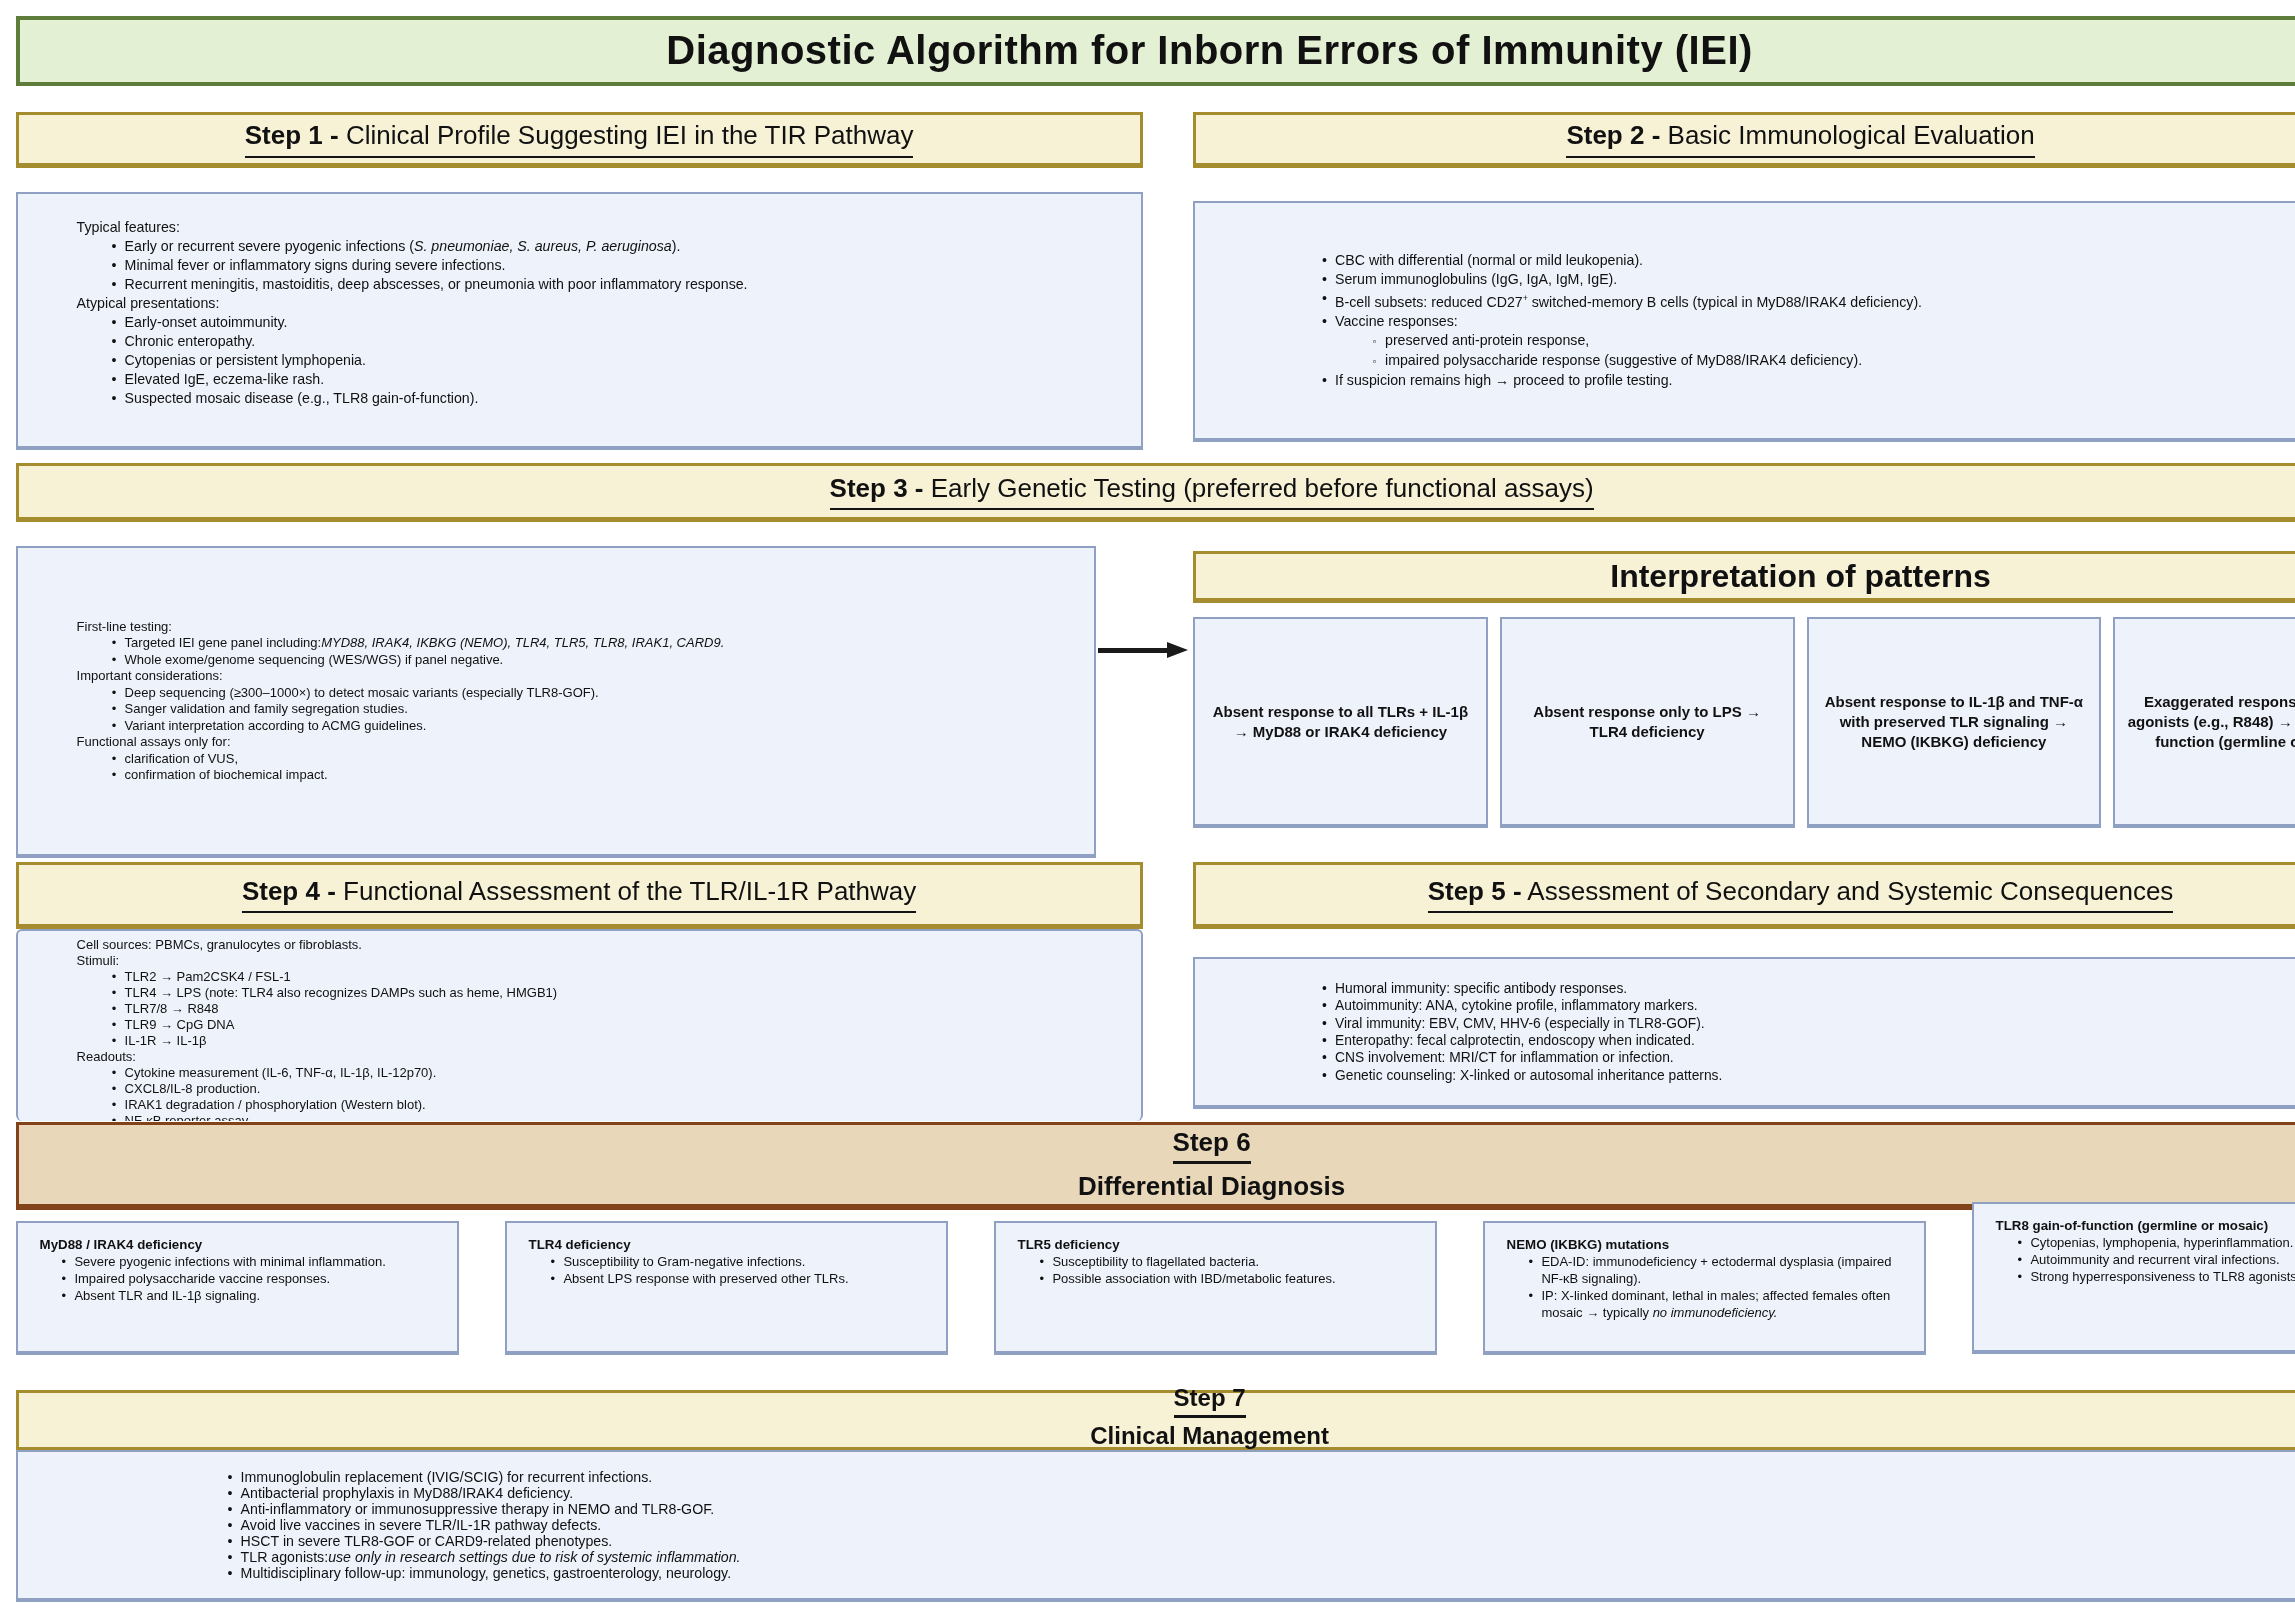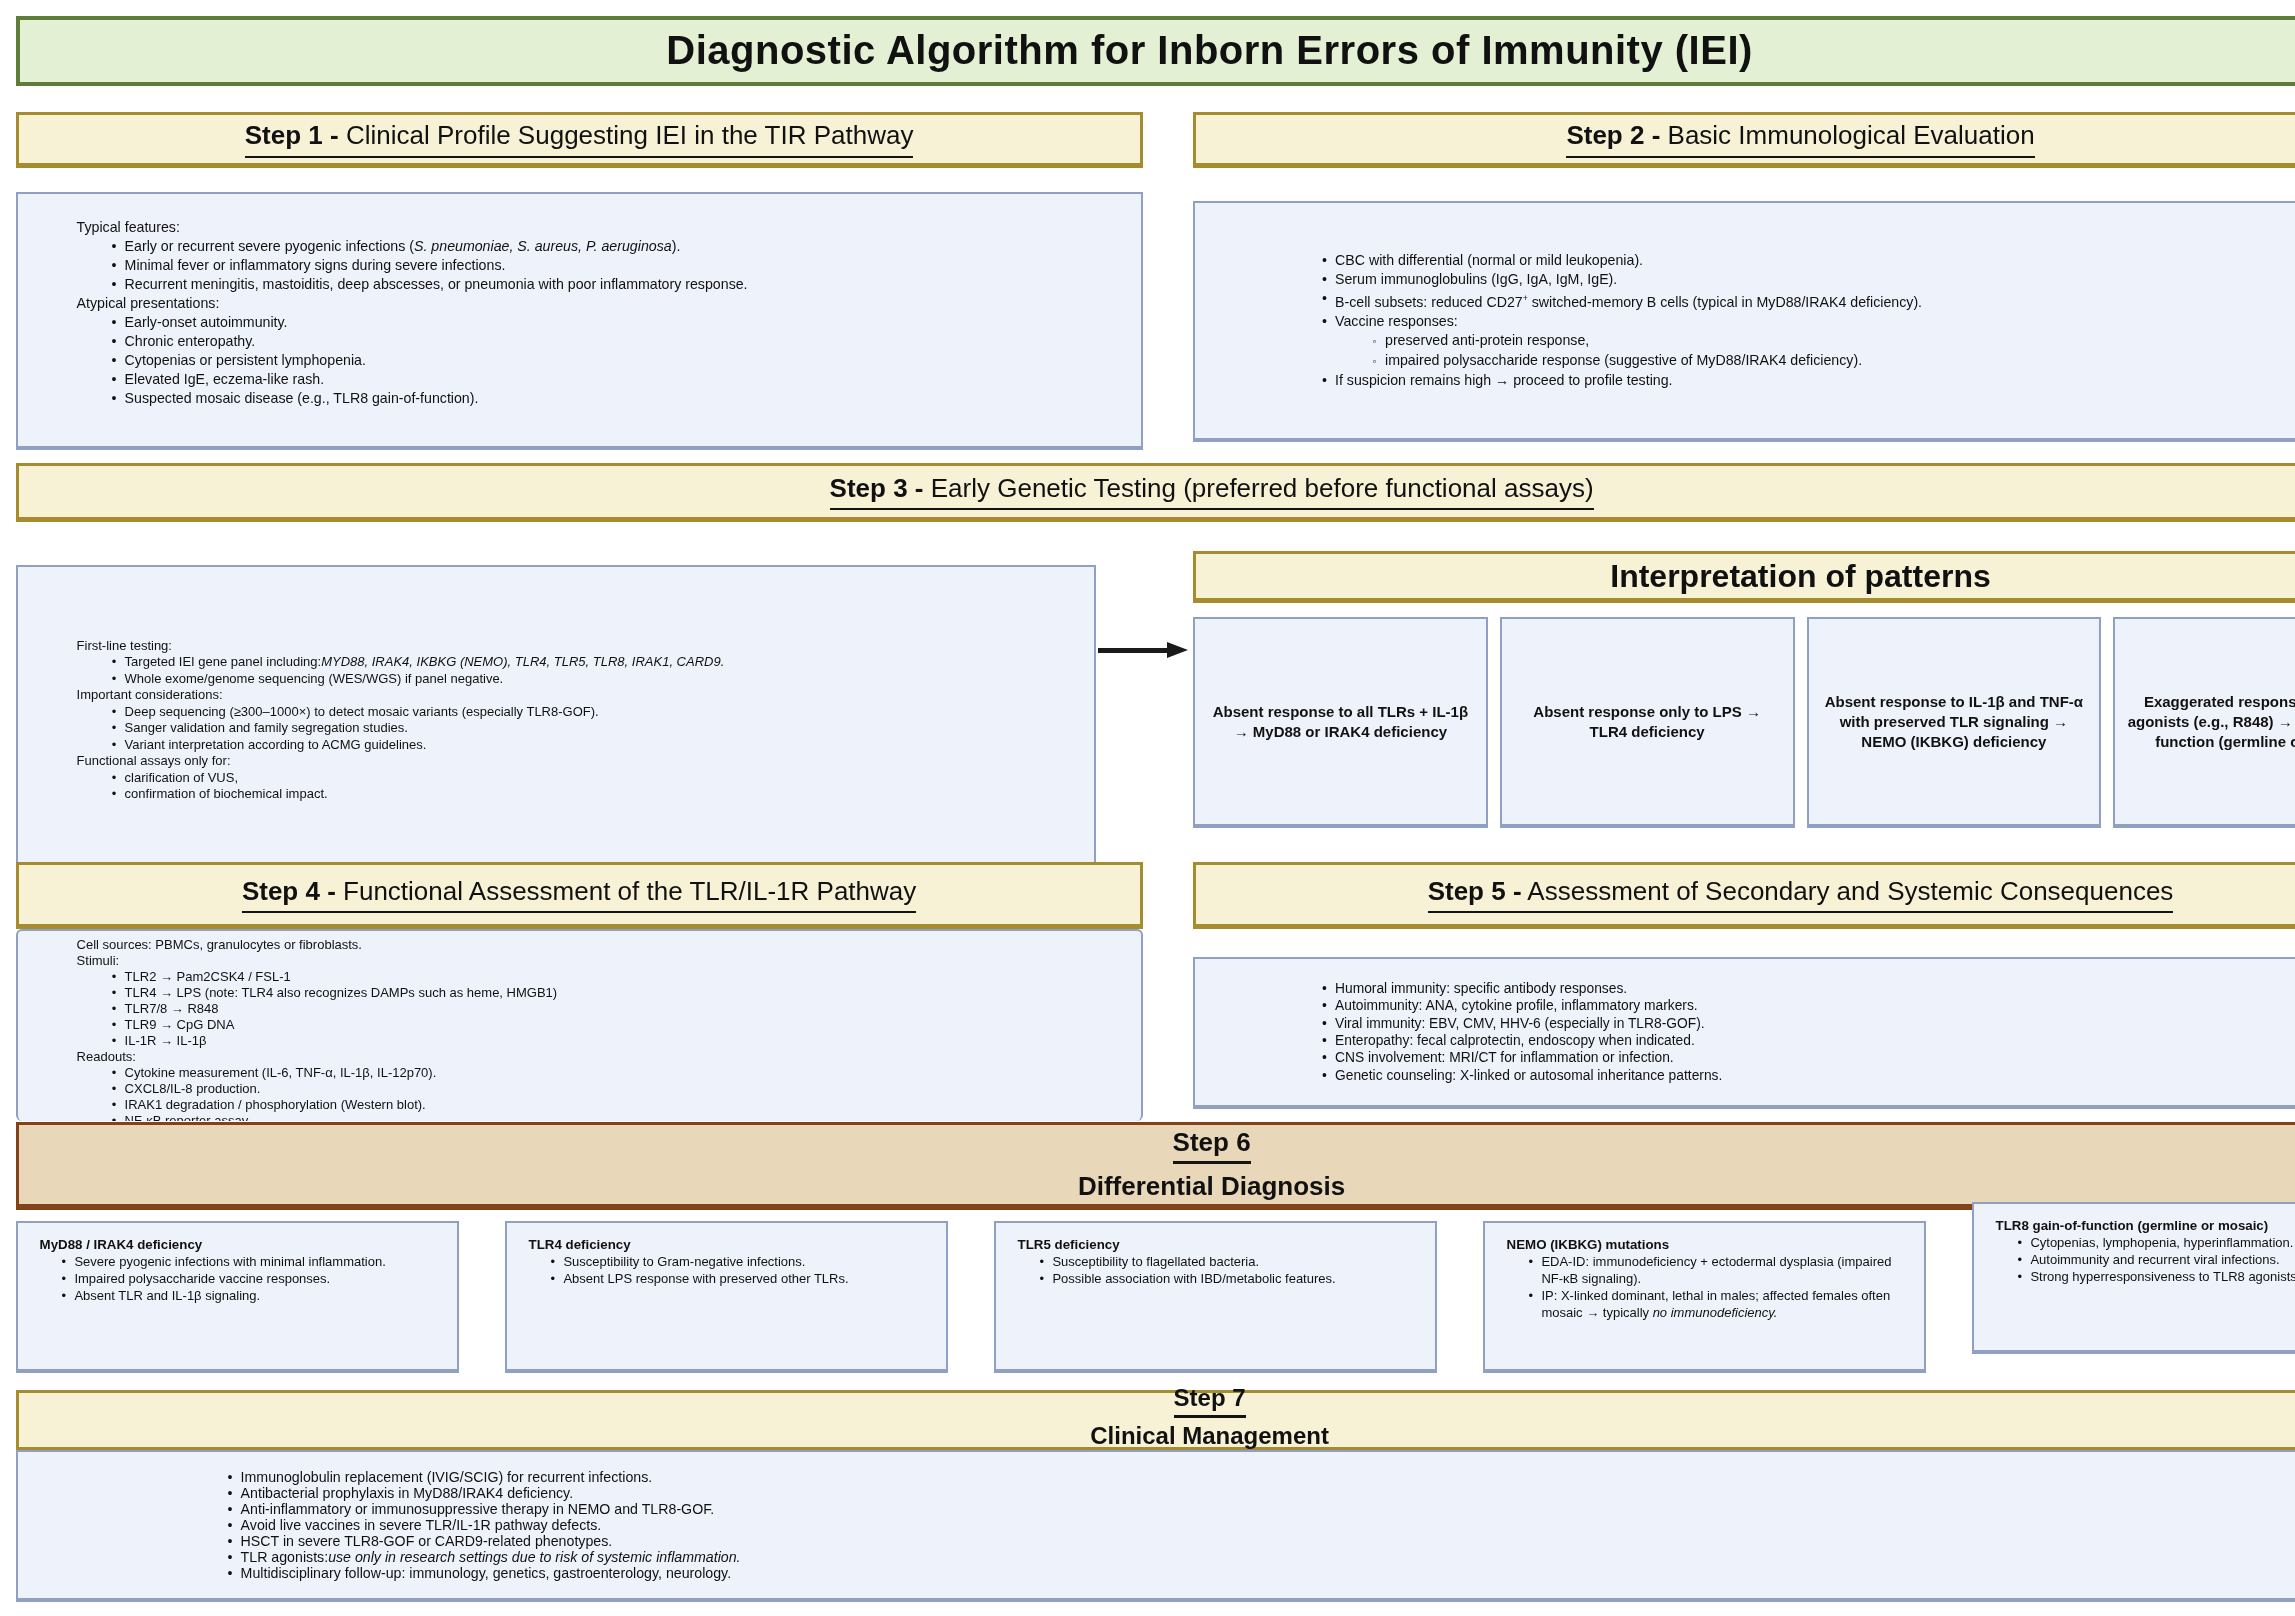--- a/index.html
+++ b/index.html
@@ -51,21 +51,21 @@
 
   
   .cbox{
     position:absolute;background:var(--box-bg);
     border:2.8px solid var(--box-border);border-bottom-width:4.6px;
     box-sizing:border-box;overflow:hidden;
   }
   .box-step1{left:15.6px;top:192px;width:1127px;height:258px;padding:24px 18.4px 9.2px 59px;}
   .box-step2{left:1193px;top:201px;width:1215px;height:241px;padding:0 18.4px 0 92px;
              display:flex;flex-direction:column;justify-content:center;}
-  .box-step3{left:15.6px;top:565px;width:1080px;height:312px;padding:0 13.8px 0 59px;
+  .box-step3{left:15.6px;top:546px;width:1080px;height:312px;padding:0 13.8px 0 59px;
              display:flex;flex-direction:column;justify-content:center;}
   .box-step4{left:15.6px;top:929px;width:1127px;height:192px;padding:6.4px 13.8px 0 59px;border-bottom-width:0;border-radius:6px;}
   .box-step5{left:1193px;top:957px;width:1215px;height:152px;padding:0 18.4px 0 92px;
              display:flex;flex-direction:column;justify-content:center;}
   .box-step7{left:15.6px;top:1450px;width:2388px;height:152px;padding:17.4px 18.4px 0 175px;}
 
   
   .li{display:flex;align-items:flex-start;}
   .box-step1 .li,.box-step2 .li{font-size:14.2px;line-height:19px;}
   .box-step3 .li{font-size:13px;line-height:16.5px;}
@@ -100,21 +100,21 @@
   .flow-arrow .head{position:absolute;right:0;top:0;width:0;height:0;
     border-top:8.3px solid transparent;border-bottom:8.3px solid transparent;border-left:21px solid var(--arrow);}
 
   
   .dd-row{
     position:absolute;left:15.6px;top:1221px;width:2399px;height:152px;
     display:flex;gap:46px;align-items:flex-start;
   }
   .dd-box{
     flex:1;background:var(--box-bg);border:2.8px solid var(--box-border);border-bottom-width:4.6px;
-    box-sizing:border-box;height:152px;padding:13px 9.2px 0 22px;overflow:hidden;
+    box-sizing:border-box;height:134px;padding:13px 9.2px 0 22px;overflow:hidden;
   }
   .dd-box .dd-title{font-size:13.3px;font-weight:700;line-height:17.4px;}
   .dd-box .li{font-size:13px;line-height:17px;}
   .dd-box .lvl1{margin-left:13.8px;}
   .dd-box-5{height:152px;transform:translateY(-19px);}
 </style>
 </head>
 <body>
 
 <div id="canvas">

